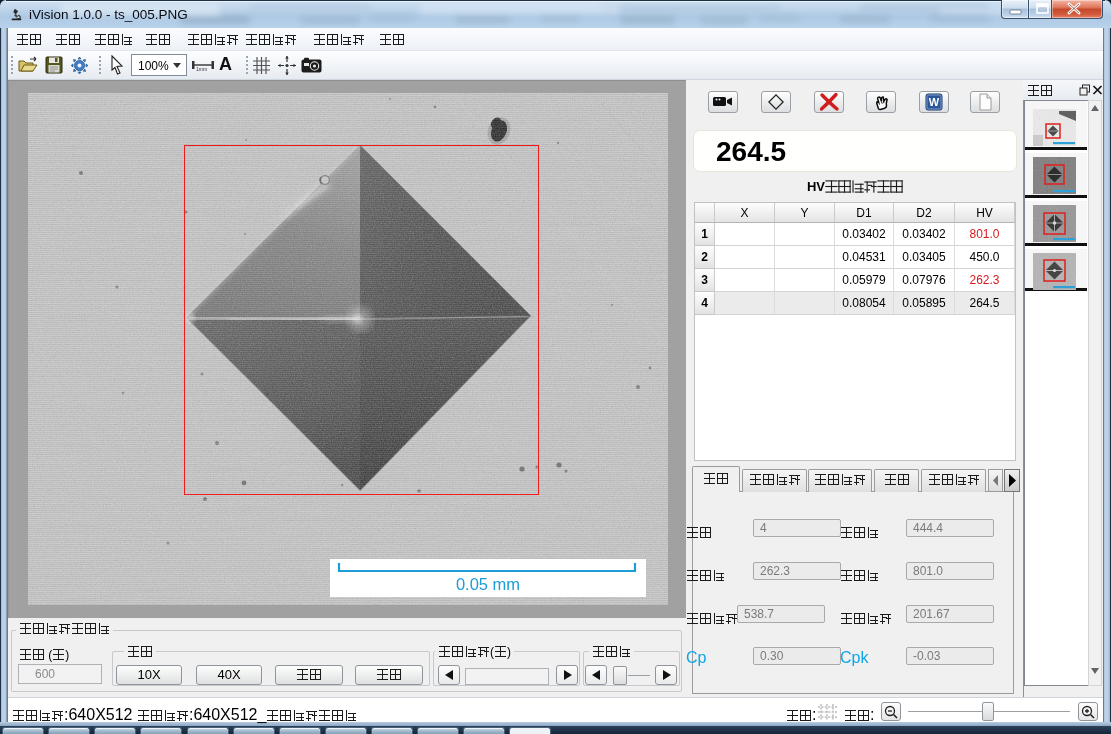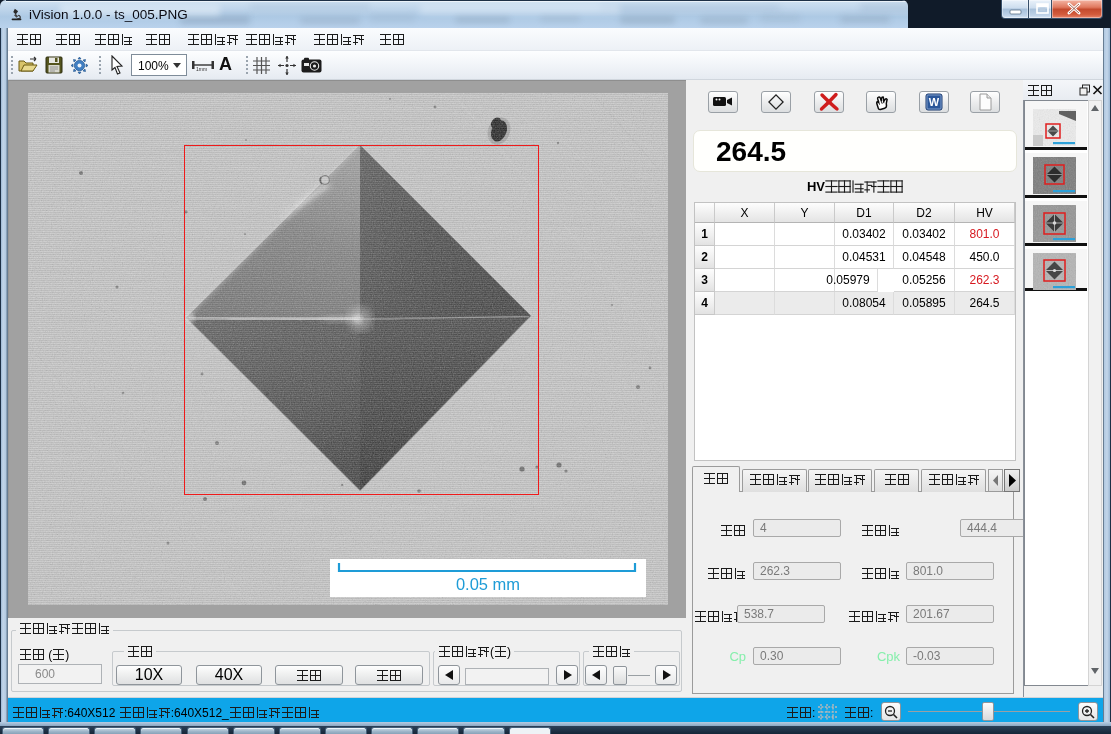--- a/index.html
+++ b/index.html
@@ -4,21 +4,21 @@
 body{width:1111px;height:734px;overflow:hidden;font-family:"Liberation Sans",sans-serif;background:#101b29;position:relative}
 .a{position:absolute}
 
 .g{display:inline-block;width:11px;height:11px;margin:0 1px;background-repeat:no-repeat;vertical-align:-1px}
 .ga{background-image:linear-gradient(#1b1b1b,#1b1b1b),linear-gradient(#1b1b1b,#1b1b1b),linear-gradient(#1b1b1b,#1b1b1b),linear-gradient(#1b1b1b,#1b1b1b);background-position:0 0,0 5px,0 10px,5px 0;background-size:11px 1px,11px 1px,11px 1px,1px 11px}
 .gb{background-image:linear-gradient(#1b1b1b,#1b1b1b),linear-gradient(#1b1b1b,#1b1b1b),linear-gradient(#1b1b1b,#1b1b1b),linear-gradient(#1b1b1b,#1b1b1b),linear-gradient(#1b1b1b,#1b1b1b),linear-gradient(#1b1b1b,#1b1b1b);background-position:0 0,0 10px,0 0,10px 0,0 5px,5px 0;background-size:11px 1px,11px 1px,1px 11px,1px 11px,11px 1px,1px 11px}
 .gc{background-image:linear-gradient(#1b1b1b,#1b1b1b),linear-gradient(#1b1b1b,#1b1b1b),linear-gradient(#1b1b1b,#1b1b1b),linear-gradient(#1b1b1b,#1b1b1b),linear-gradient(#1b1b1b,#1b1b1b);background-position:1px 0,3px 3px,3px 7px,3px 10px,8px 3px;background-size:1px 11px,8px 1px,8px 1px,8px 1px,1px 8px}
 .gd{background-image:linear-gradient(#1b1b1b,#1b1b1b),linear-gradient(#1b1b1b,#1b1b1b),linear-gradient(#1b1b1b,#1b1b1b),linear-gradient(#1b1b1b,#1b1b1b),linear-gradient(#1b1b1b,#1b1b1b),linear-gradient(#1b1b1b,#1b1b1b);background-position:0 1px,0 8px,6px 5px,2px 1px,8px 1px,3px 4px;background-size:11px 1px,5px 1px,5px 1px,1px 10px,1px 10px,4px 1px}
 .gB{transform:scale(1.12);transform-origin:center}
 
-#titlebar{left:0;top:0;width:908px;height:28px;background:linear-gradient(#d0e2f2 0%,#bdd4ea 35%,#adc9e4 60%,#b9d2ec 100%);border-radius:6px 6px 0 0;overflow:hidden}
+#titlebar{left:0;top:0;width:1111px;height:28px;background:linear-gradient(#d0e2f2 0%,#bdd4ea 35%,#adc9e4 60%,#b9d2ec 100%);border-radius:6px 6px 0 0;overflow:hidden}
 #titlebar .smudge{position:absolute;filter:blur(3px);border-radius:3px}
 .brdL{left:0;top:28px;width:8px;height:694px;background:linear-gradient(90deg,#1d3046 0,#1d3046 1px,#9db8d4 1px,#c3d6ea 3px,#b0c8e0 6px,#677d93 7px,#677d93 8px)}
 .brdR{left:1103px;top:28px;width:8px;height:694px;background:linear-gradient(90deg,#677d93 0,#677d93 1px,#b0c8e0 1px,#c3d6ea 4px,#9db8d4 7px,#1d3046 7px)}
 .brdB{left:0;top:722px;width:1111px;height:4px;background:linear-gradient(#b6cce2,#8aa6c2)}
 
 #capbtns{left:1001px;top:0;width:102px;height:20px}
 .cb{position:absolute;top:0;height:19px;border:1px solid #38506b;border-top:none;box-shadow:inset 0 0 0 1px rgba(255,255,255,.4)}
 .cb.min{left:0;width:28px;border-radius:0 0 0 4px;background:linear-gradient(#eaf2fa 0%,#cdddee 45%,#a7c0da 50%,#bed2e8 85%,#d7e6f5 100%)}
 .cb.max{left:27px;width:24px;background:linear-gradient(#eaf2fa 0%,#cdddee 45%,#a7c0da 50%,#bed2e8 85%,#d7e6f5 100%)}
 .cb.cls{left:50px;width:52px;border-radius:0 0 4px 0;background:linear-gradient(#f4b5a4 0%,#e0795f 40%,#c44a2e 52%,#d35b3c 80%,#e8836a 100%)}
@@ -36,40 +36,40 @@
 
 #tbl{left:694px;top:202px;width:322px;height:259px;background:#fff;border:1px solid #c2c2c2}
 .th{position:absolute;top:0;height:20px;background:linear-gradient(#fdfdfd,#eee 60%,#e4e4e4);border-right:1px solid #cacaca;border-bottom:1px solid #b4b4b4;font-size:12px;text-align:center;line-height:20px;color:#000}
 .rh{position:absolute;left:0;width:20px;height:23px;background:linear-gradient(#fdfdfd,#eee 60%,#e2e2e2);border-right:1px solid #cacaca;border-bottom:1px solid #c6c6c6;font-weight:bold;font-size:12px;text-align:center;line-height:22px}
 .td{position:absolute;height:23px;border-right:1px solid #dcdcdc;border-bottom:1px solid #d4d4d4;font-size:12px;text-align:center;line-height:22px;color:#000}
 .r4 .td{background:#ebebeb}
 
 .tab{position:absolute;font-size:12px;text-align:center;border:1px solid #9b9b9b;border-bottom:none;border-radius:2px 2px 0 0;background:linear-gradient(#f5f5f5,#dfdfdf);color:#111}
 .tab.on{background:#f0f0f0;z-index:3}
 #statpanel{left:692px;top:491px;width:322px;height:203px;border:1px solid #9b9b9b;background:#f0f0f0}
-.slab{position:absolute;font-size:13px;color:#86efac;text-align:right}
+.slab{position:absolute;font-size:16px;color:#0ea5e9;}
 .sinp{position:absolute;width:88px;height:18px;background:#ebebeb;border:1px solid #a9a9a9;border-radius:2px;font-size:12px;color:#7a7a7a;padding-left:6px;line-height:17px}
 
 #album{left:1023px;top:80px;width:80px;height:617px;background:#f0f0f0;border-left:1px solid #8a9099}
 #albhdr{left:1023px;top:80px;width:80px;height:20px;background:linear-gradient(#f4f6f9,#e8ecf1);font-size:12px;color:#111}
 #alblist{left:1024px;top:100px;width:64px;height:586px;background:#fff;border:1px solid #828890;border-right:none}
 #albsb{left:1088px;top:100px;width:14px;height:586px;background:#f1f1f1;border:1px solid #d4d4d4}
 .thumbcell{position:absolute;left:0;width:62px;background:#f6f6f6;border-bottom:3px solid #101010}
 .thumb{position:absolute;left:8px;width:43px;height:37px}
 
 #botpanel{left:8px;top:618px;width:678px;height:79px;background:#f0f0f0}
 .gbox{position:absolute;border:1px solid #c6cacd;border-radius:2px}
 .glab{position:absolute;font-size:12px;color:#000;background:#f0f0f0;padding:0 3px}
-.btn{position:absolute;height:20px;border:1px solid #8f959b;border-radius:3px;background:linear-gradient(#fefefe,#eceded 55%,#dfe0e1);font-size:16px;text-align:center;line-height:18px;color:#000}
+.btn{position:absolute;height:20px;border:1px solid #8f959b;border-radius:3px;background:linear-gradient(#fefefe,#eceded 55%,#dfe0e1);font-size:13px;text-align:center;line-height:18px;color:#000}
 .inp{position:absolute;border:1px solid #aeb2b6;background:#f2f2f2;font-size:12px;color:#8a8a8a}
 .arrbtn{position:absolute;width:22px;height:20px;border:1px solid #8f959b;border-radius:3px;background:linear-gradient(#fdfdfd,#e8e9ea)}
 .tri-l{position:absolute;left:6px;top:4px;width:0;height:0;border:5.5px solid transparent;border-right:8px solid #111;border-left:none}
 .tri-r{position:absolute;left:7px;top:4px;width:0;height:0;border:5.5px solid transparent;border-left:8px solid #111;border-right:none}
 
-#statusbar{left:8px;top:697px;width:1095px;height:25px;background:#0ea5e9;border-top:1px solid #cfd4da;font-size:12px;color:#000}
+#statusbar{left:8px;top:697px;width:1095px;height:25px;background:#ffffff;border-top:1px solid #cfd4da;font-size:16px;color:#000}
 
 #taskbar{left:0;top:726px;width:1111px;height:8px;background:linear-gradient(#2c4058,#142638)}
 .tbtn{position:absolute;top:1px;height:7px;border-radius:3px 3px 0 0;border:1px solid #47617a;border-bottom:none;background:linear-gradient(#cfdde8 0%,#9cb4c8 60%,#87a2b8 100%);box-shadow:inset 0 1px 0 #eef5fa}
 </style></head><body>
 <div id="titlebar" class="a">
 <div class="smudge" style="left:180px;top:16px;width:70px;height:8px;background:#7a92ac;opacity:0.4"></div>
 <div class="smudge" style="left:300px;top:17px;width:60px;height:7px;background:#869cb4;opacity:0.35"></div>
 <div class="smudge" style="left:370px;top:14px;width:45px;height:8px;background:#98afc7;opacity:0.3"></div>
 <div class="smudge" style="left:455px;top:16px;width:55px;height:7px;background:#7e94a8;opacity:0.32"></div>
 <div class="smudge" style="left:540px;top:15px;width:40px;height:7px;background:#8fa5b9;opacity:0.3"></div>
@@ -363,29 +363,29 @@
 <div class="td" style="left:80px;top:20px;width:60px"></div>
 <div class="td" style="left:140px;top:20px;width:59px">0.03402</div>
 <div class="td" style="left:199px;top:20px;width:61px">0.03402</div>
 <div class="td" style="left:260px;top:20px;width:60px;color:#d71920">801.0</div>
 </div>
 <div class="">
 <div class="rh" style="top:43px">2</div>
 <div class="td" style="left:20px;top:43px;width:60px"></div>
 <div class="td" style="left:80px;top:43px;width:60px"></div>
 <div class="td" style="left:140px;top:43px;width:59px">0.04531</div>
-<div class="td" style="left:199px;top:43px;width:61px">0.04548</div>
+<div class="td" style="left:199px;top:43px;width:61px">0.03405</div>
 <div class="td" style="left:260px;top:43px;width:60px;color:#000">450.0</div>
 </div>
 <div class="">
 <div class="rh" style="top:66px">3</div>
 <div class="td" style="left:20px;top:66px;width:60px"></div>
 <div class="td" style="left:80px;top:66px;width:60px"></div>
-<div class="td" style="left:124px;top:66px;width:59px">0.05979</div>
-<div class="td" style="left:199px;top:66px;width:61px">0.05256</div>
+<div class="td" style="left:140px;top:66px;width:59px">0.05979</div>
+<div class="td" style="left:199px;top:66px;width:61px">0.07976</div>
 <div class="td" style="left:260px;top:66px;width:60px;color:#d71920">262.3</div>
 </div>
 <div class="r4">
 <div class="rh" style="top:89px">4</div>
 <div class="td" style="left:20px;top:89px;width:60px"></div>
 <div class="td" style="left:80px;top:89px;width:60px"></div>
 <div class="td" style="left:140px;top:89px;width:59px">0.08054</div>
 <div class="td" style="left:199px;top:89px;width:61px">0.05895</div>
 <div class="td" style="left:260px;top:89px;width:60px;color:#000">264.5</div>
 </div>
@@ -399,21 +399,21 @@
 <div class="a" style="left:988px;top:469px;width:15px;height:23px;border:1px solid #9b9b9b;background:linear-gradient(#f5f5f5,#ddd)"><svg width="13" height="21">
       <path d="M9 5 L4 10.5 L9 16 Z" fill="#777"></path>
     </svg></div>
 <div class="a" style="left:1004px;top:469px;width:16px;height:23px;border:1px solid #777;background:linear-gradient(#eee,#ccc)"><svg width="14" height="21">
       <path d="M4 4 L11 10.5 L4 17 Z" fill="#000"></path>
     </svg></div>
 <div class="a" style="left:693px;top:490px;width:46px;height:2px;background:#f0f0f0"></div>
 <div class="slab a" style="left:686px;top:523px;width:60px"><i class="g ga"></i><i class="g gb"></i></div>
 <div class="sinp a" style="left:753px;top:519px">4</div>
 <div class="slab a" style="left:840px;top:523px;width:60px"><i class="g ga"></i><i class="g gb"></i><i class="g gc"></i></div>
-<div class="sinp a" style="left:960px;top:519px">444.4</div>
+<div class="sinp a" style="left:906px;top:519px">444.4</div>
 <div class="slab a" style="left:686px;top:566px;width:60px"><i class="g ga"></i><i class="g gb"></i><i class="g gc"></i></div>
 <div class="sinp a" style="left:753px;top:562px">262.3</div>
 <div class="slab a" style="left:840px;top:566px;width:60px"><i class="g ga"></i><i class="g gb"></i><i class="g gc"></i></div>
 <div class="sinp a" style="left:906px;top:562px">801.0</div>
 <div class="slab a" style="left:686px;top:609px;width:60px"><i class="g ga"></i><i class="g gb"></i><i class="g gc"></i><i class="g gd"></i></div>
 <div class="sinp a" style="left:737px;top:605px">538.7</div>
 <div class="slab a" style="left:840px;top:609px;width:60px"><i class="g ga"></i><i class="g gb"></i><i class="g gc"></i><i class="g gd"></i></div>
 <div class="sinp a" style="left:906px;top:605px">201.67</div>
 <div class="slab a" style="left:686px;top:649px;width:60px">Cp</div>
 <div class="sinp a" style="left:753px;top:647px">0.30</div>

